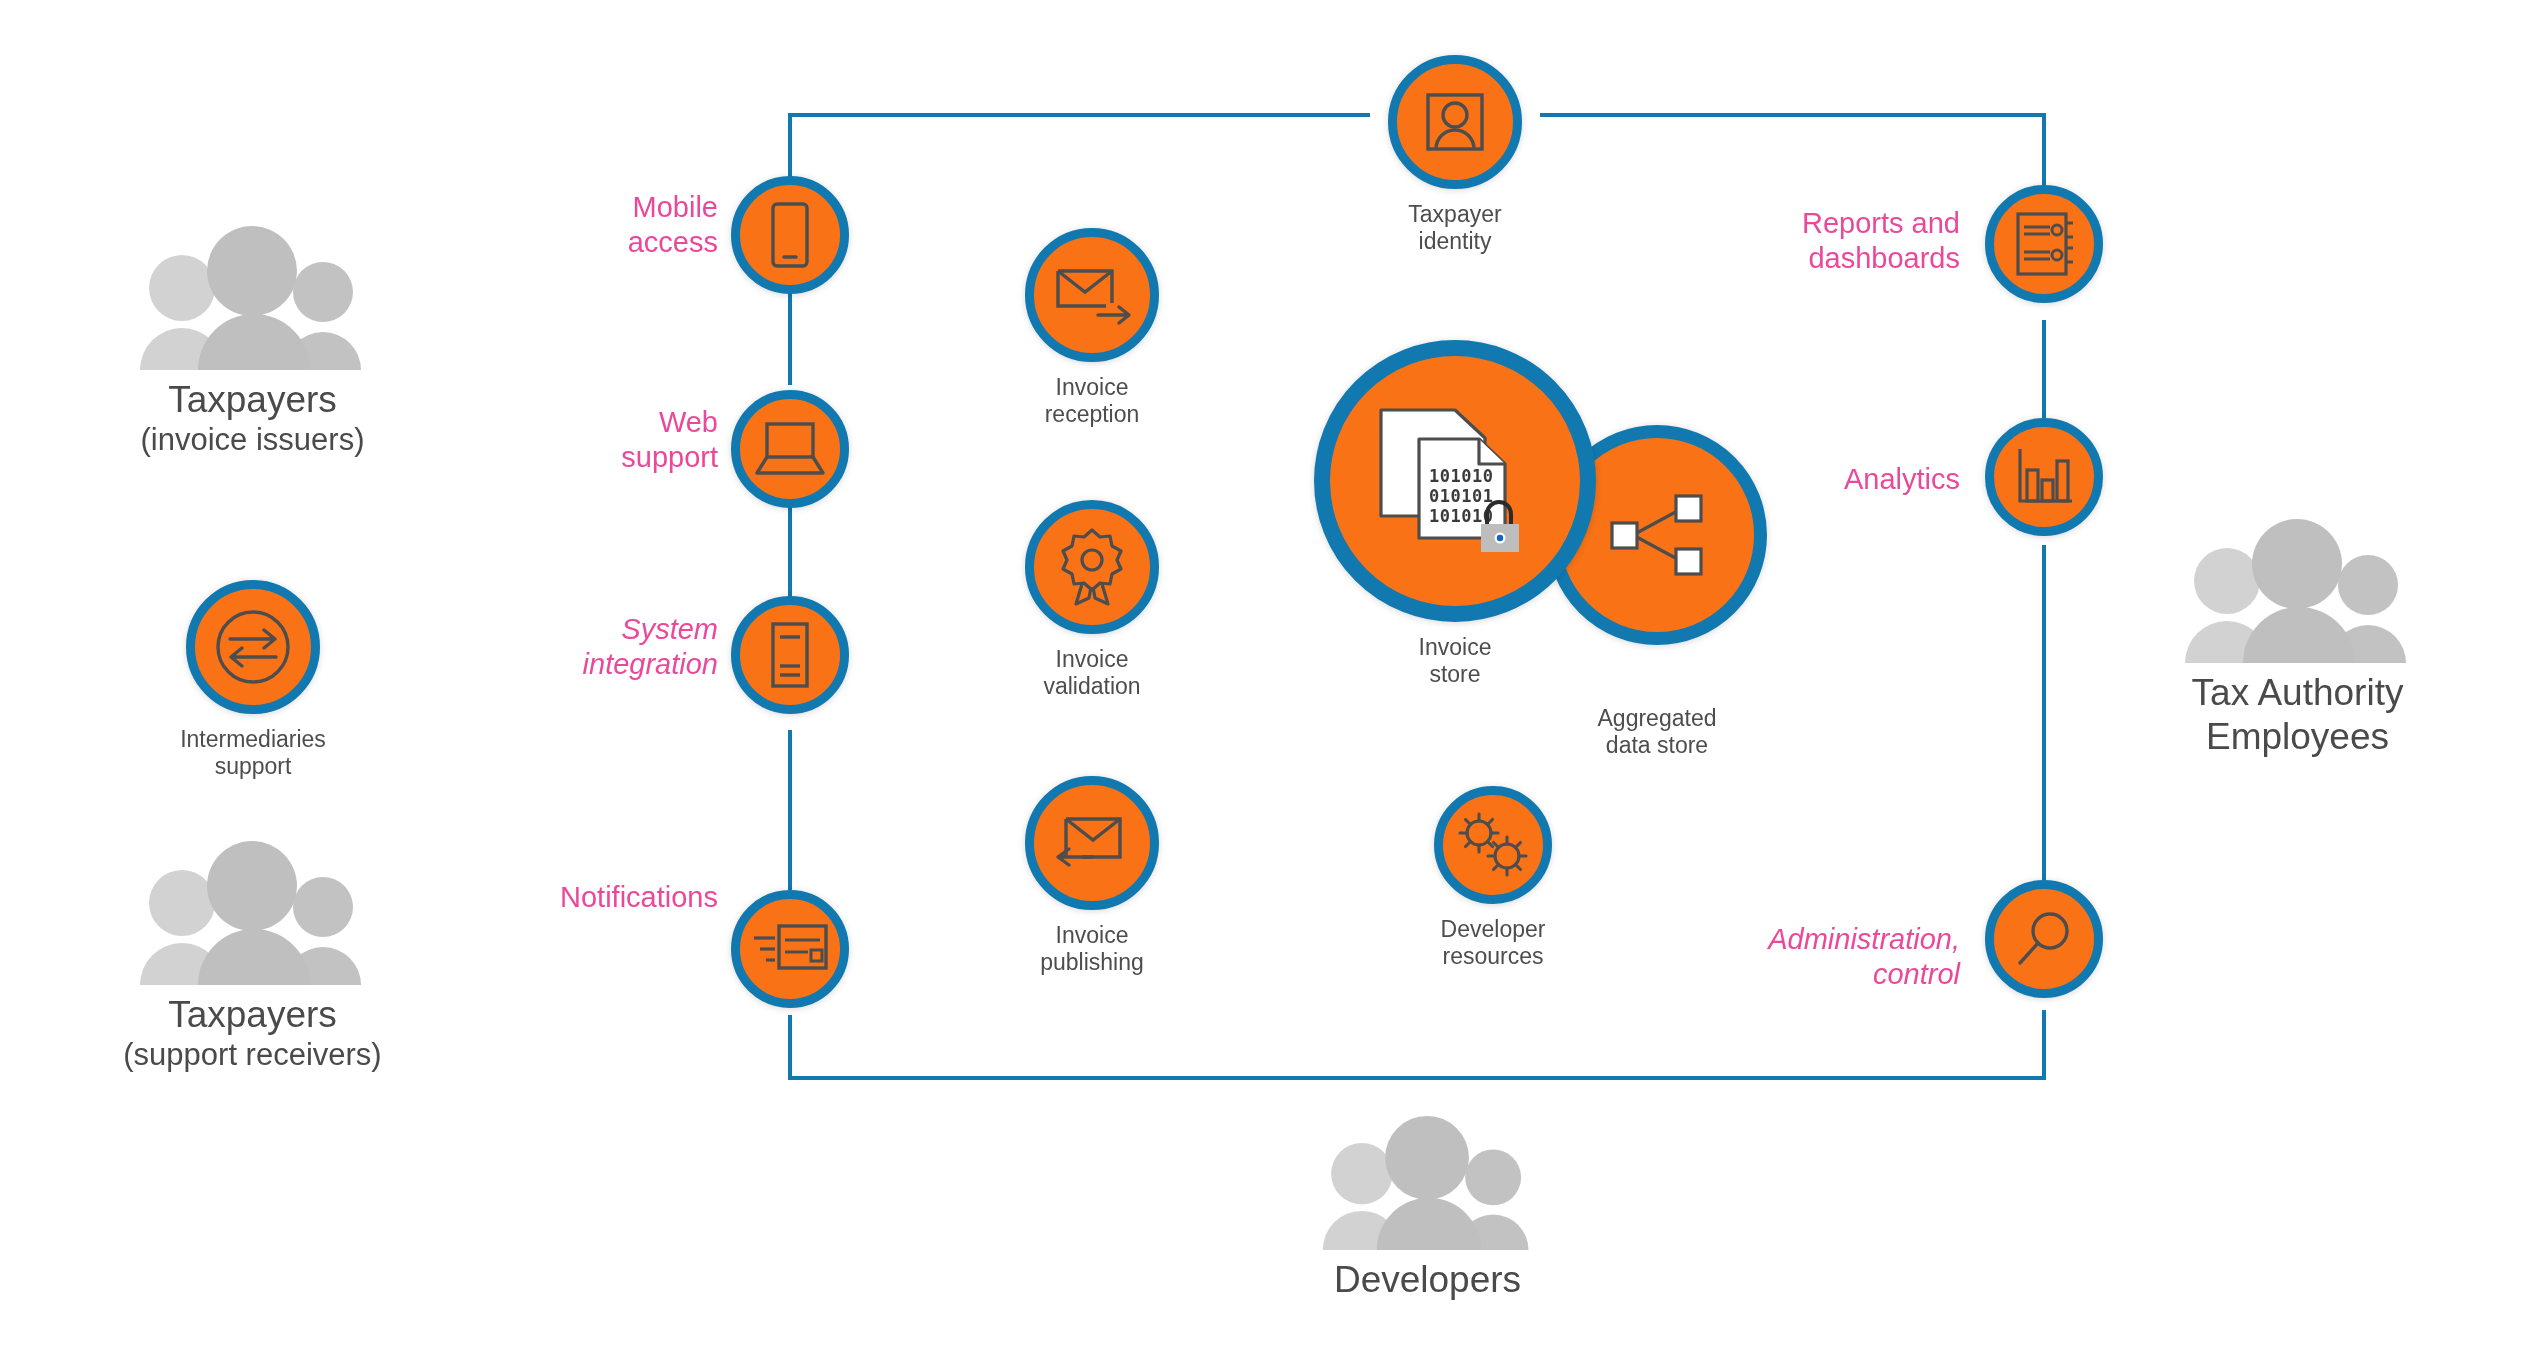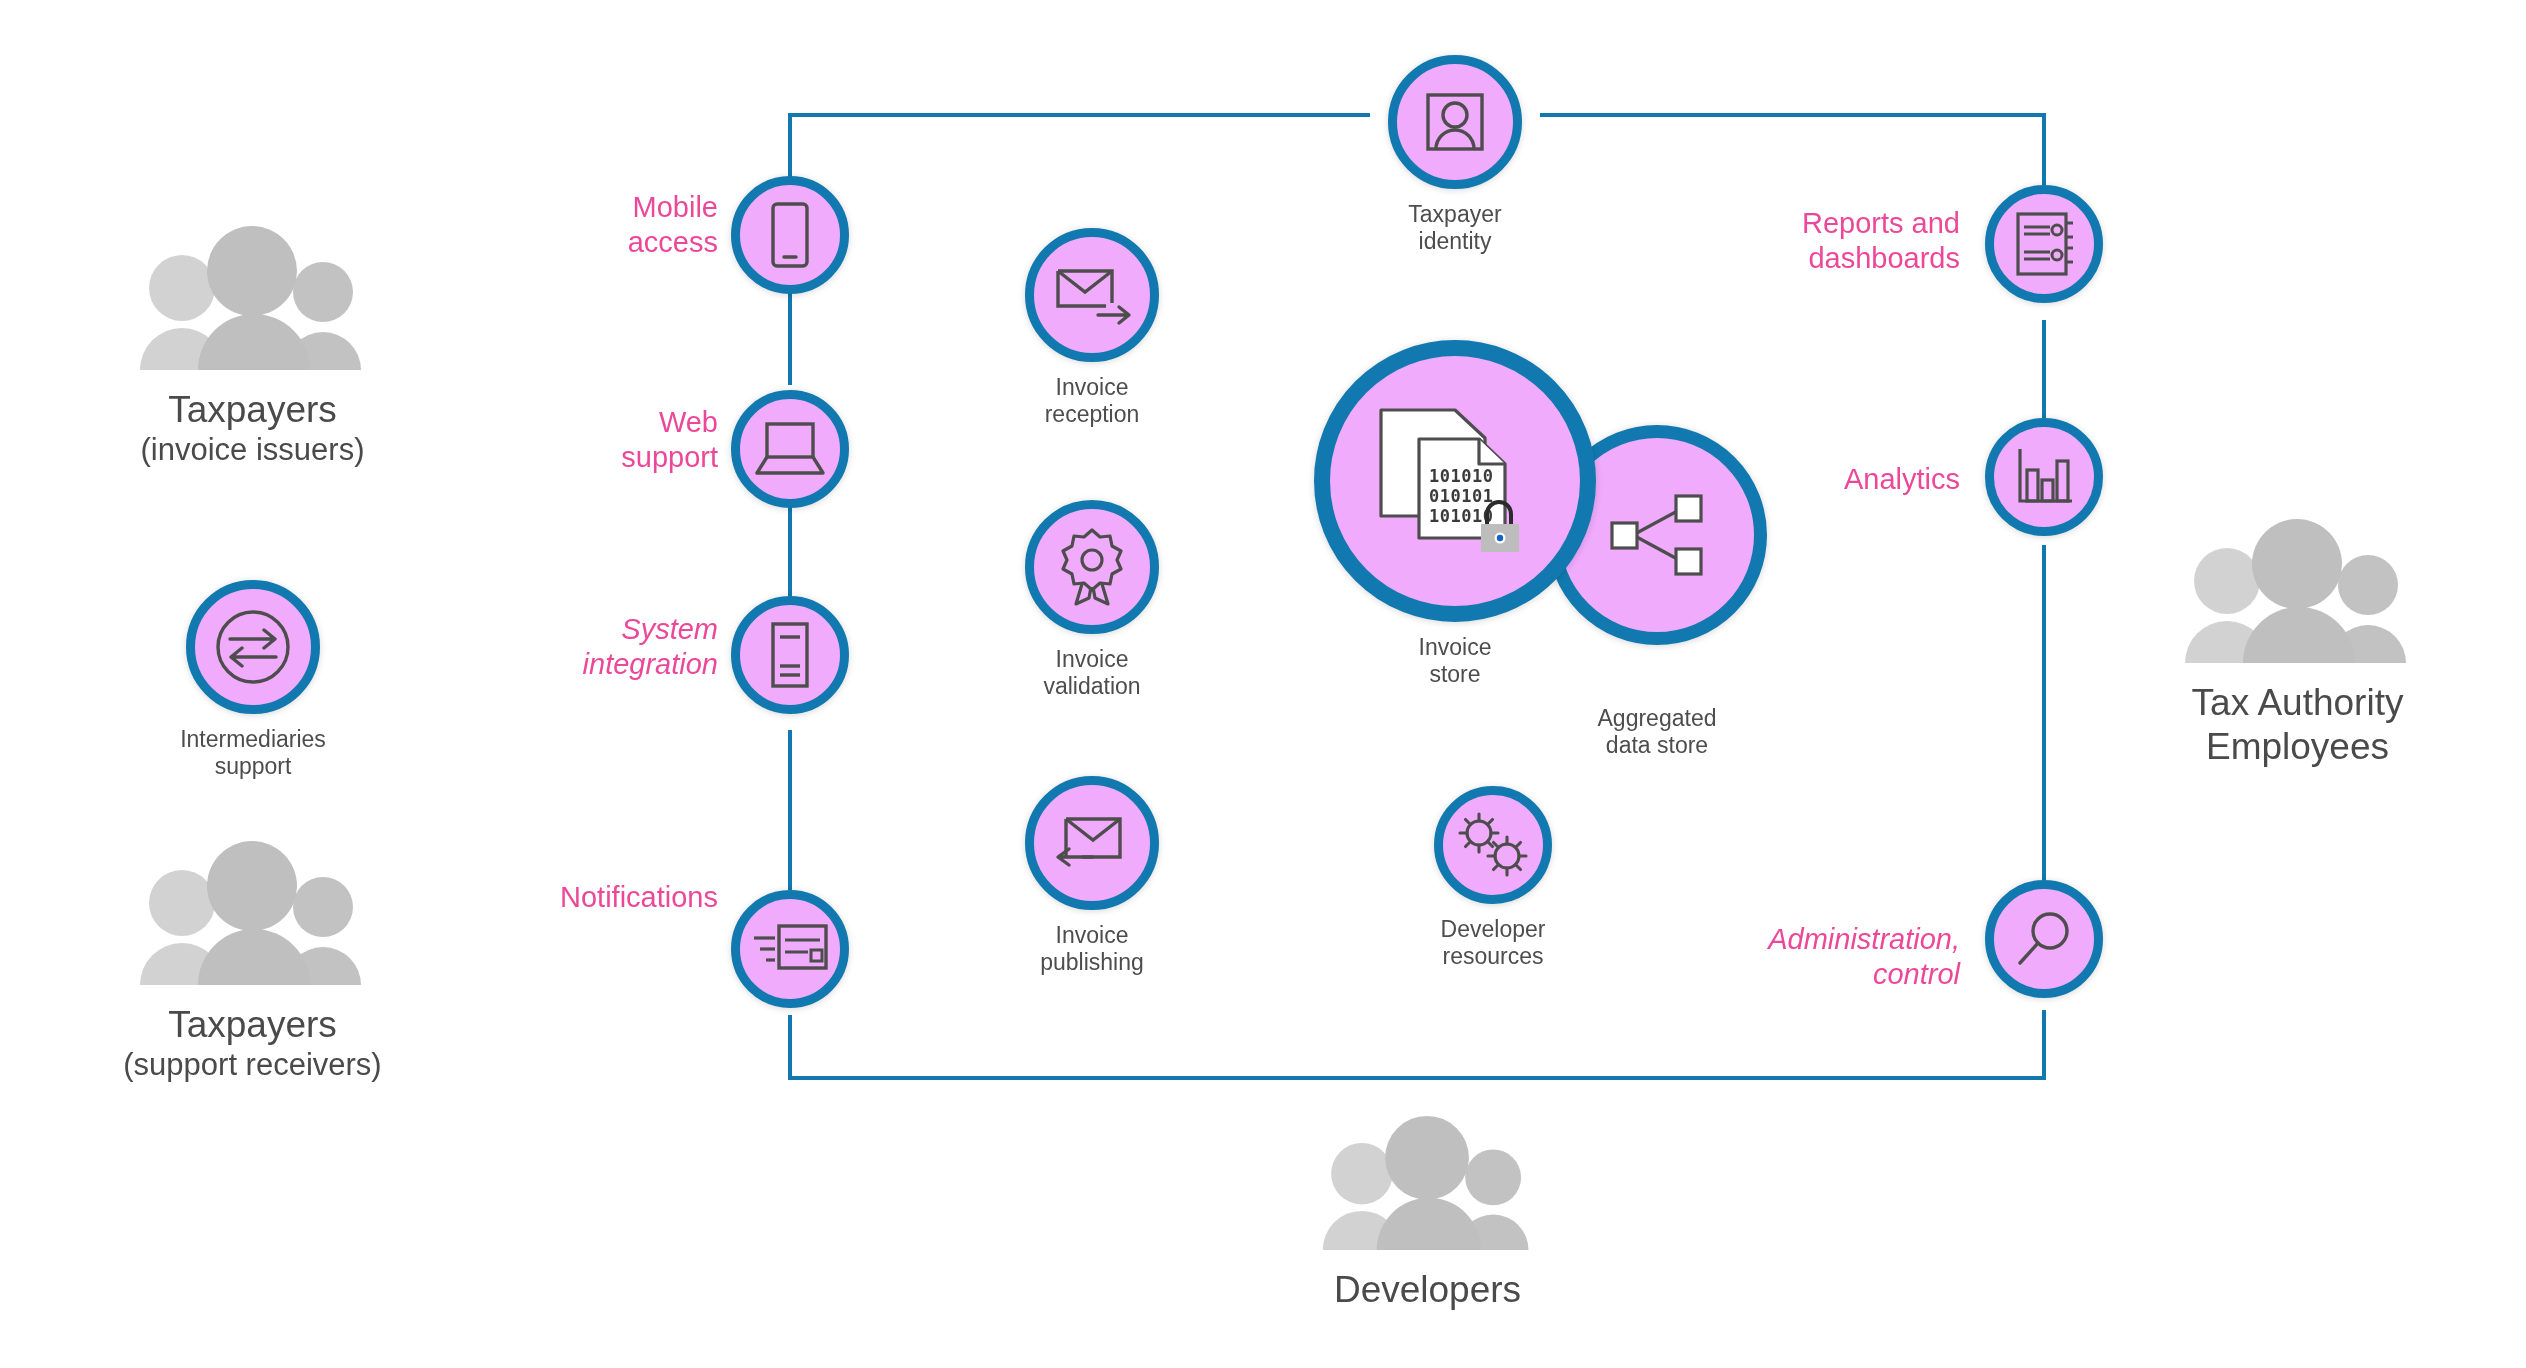--- a/index.html
+++ b/index.html
@@ -24,41 +24,41 @@
   
   .node{
     position:absolute;
     display:flex;
     flex-direction:column;
     align-items:center;
   }
   .ring{
     position:relative;
     border-radius:50%;
-    background:#f0abfc;
+    background:#f97316;
     box-sizing:border-box;
     display:flex;
     align-items:center;
     justify-content:center;
     box-shadow:0 1px 7px rgba(0,0,0,0.16);
   }
   .ring.sm{ width:118px; height:118px; border:9px solid #1179B0; }
   .ring.md{ width:134px; height:134px; border:9px solid #1179B0; }
   .ring.xl{ width:282px; height:282px; border:16px solid #1179B0; }
   .ring.agg{ width:220px; height:220px; border:13px solid #1179B0; }
 
   .caption{
     text-align:center;
     font-size:23px;
     line-height:1.18;
     color:#4d4d4d;
     white-space:pre-line;
     margin-top:12px;
   }
-  .caption.people{ font-size:37px; color:#4a4a4a; margin-top:18px; }
+  .caption.people{ font-size:37px; color:#4a4a4a; margin-top:8px; }
   .caption.people-sub{ font-size:31px; color:#4a4a4a; margin-top:0px;}
 
   
   .side-label{
     position:absolute;
     font-size:29px;
     line-height:1.2;
     color:#ec4899;
     white-space:pre-line;
   }

